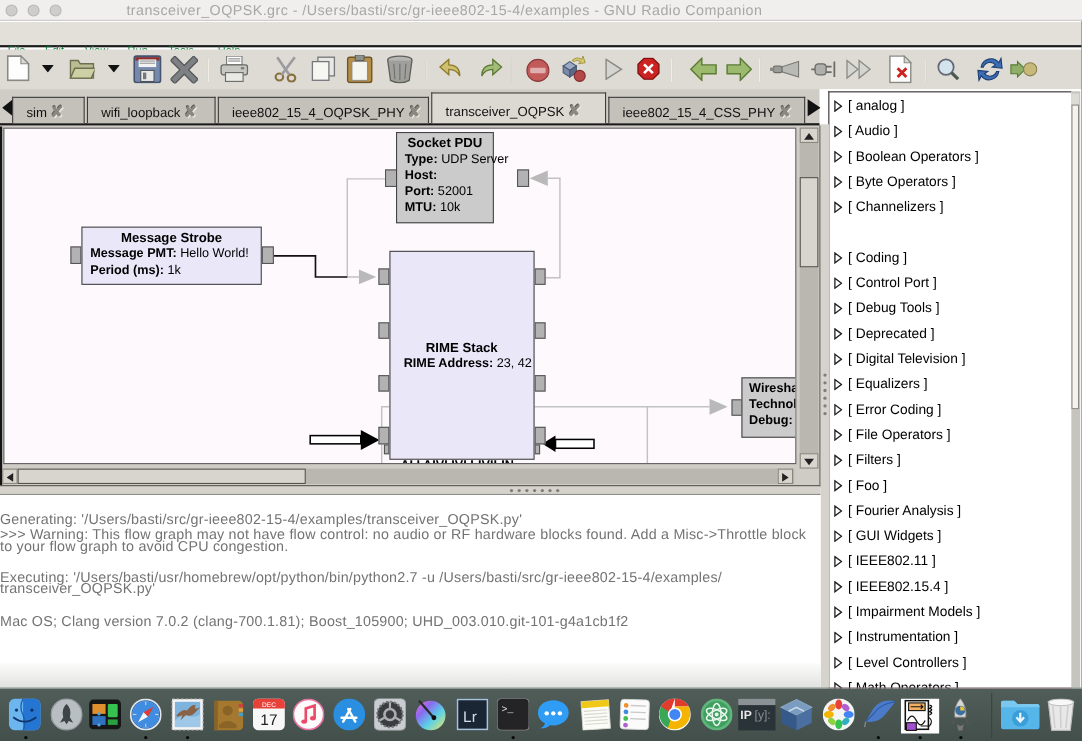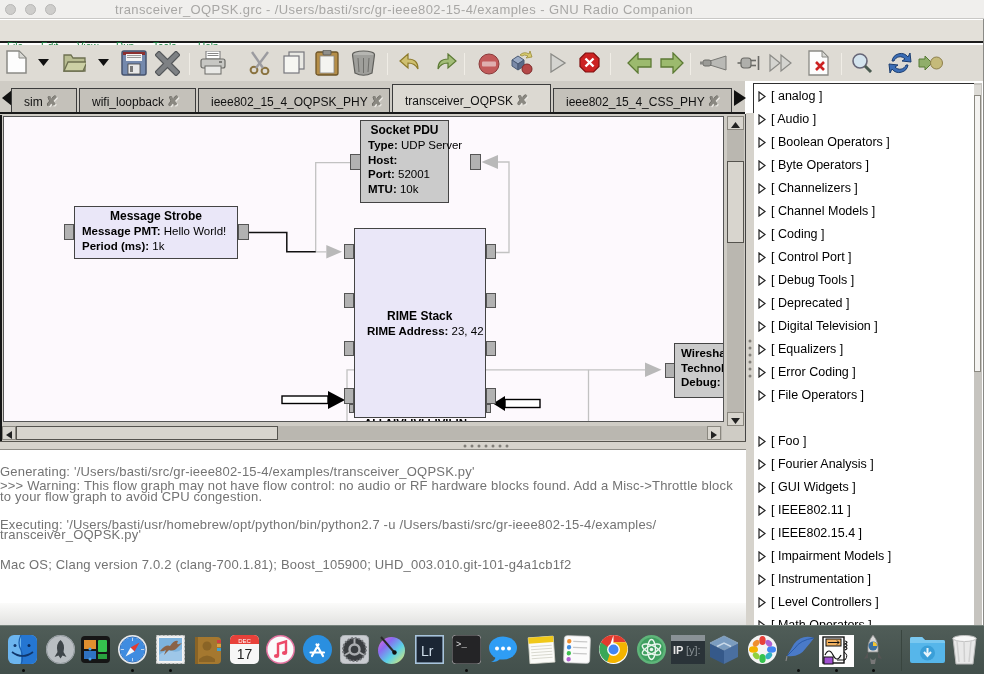--- a/index.html
+++ b/index.html
@@ -253,26 +253,20 @@
             <polygon points="1,1 7,5.5 1,10" fill="none" stroke="#222" stroke-width="1.2"></polygon>
           </svg>
           <span class="txt">[ Byte Operators ]</span>
         </div>
     <div class="trow" style="top:94px">
           <svg class="tri" width="8" height="11">
             <polygon points="1,1 7,5.5 1,10" fill="none" stroke="#222" stroke-width="1.2"></polygon>
           </svg>
           <span class="txt">[ Channelizers ]</span>
         </div>
-    <div class="trow" style="top:117px">
-          <svg class="tri" width="8" height="11">
-            <polygon points="1,1 7,5.5 1,10" fill="none" stroke="#222" stroke-width="1.2"></polygon>
-          </svg>
-          <span class="txt">[ Channel Models ]</span>
-        </div>
     <div class="trow" style="top:140px">
           <svg class="tri" width="8" height="11">
             <polygon points="1,1 7,5.5 1,10" fill="none" stroke="#222" stroke-width="1.2"></polygon>
           </svg>
           <span class="txt">[ Coding ]</span>
         </div>
     <div class="trow" style="top:163px">
           <svg class="tri" width="8" height="11">
             <polygon points="1,1 7,5.5 1,10" fill="none" stroke="#222" stroke-width="1.2"></polygon>
           </svg>
@@ -306,20 +300,26 @@
           <svg class="tri" width="8" height="11">
             <polygon points="1,1 7,5.5 1,10" fill="none" stroke="#222" stroke-width="1.2"></polygon>
           </svg>
           <span class="txt">[ Error Coding ]</span>
         </div>
     <div class="trow" style="top:301px">
           <svg class="tri" width="8" height="11">
             <polygon points="1,1 7,5.5 1,10" fill="none" stroke="#222" stroke-width="1.2"></polygon>
           </svg>
           <span class="txt">[ File Operators ]</span>
+        </div>
+    <div class="trow" style="top:324px">
+          <svg class="tri" width="8" height="11">
+            <polygon points="1,1 7,5.5 1,10" fill="none" stroke="#222" stroke-width="1.2"></polygon>
+          </svg>
+          <span class="txt">[ Filters ]</span>
         </div>
     <div class="trow" style="top:347px">
           <svg class="tri" width="8" height="11">
             <polygon points="1,1 7,5.5 1,10" fill="none" stroke="#222" stroke-width="1.2"></polygon>
           </svg>
           <span class="txt">[ Foo ]</span>
         </div>
     <div class="trow" style="top:370px">
           <svg class="tri" width="8" height="11">
             <polygon points="1,1 7,5.5 1,10" fill="none" stroke="#222" stroke-width="1.2"></polygon>

